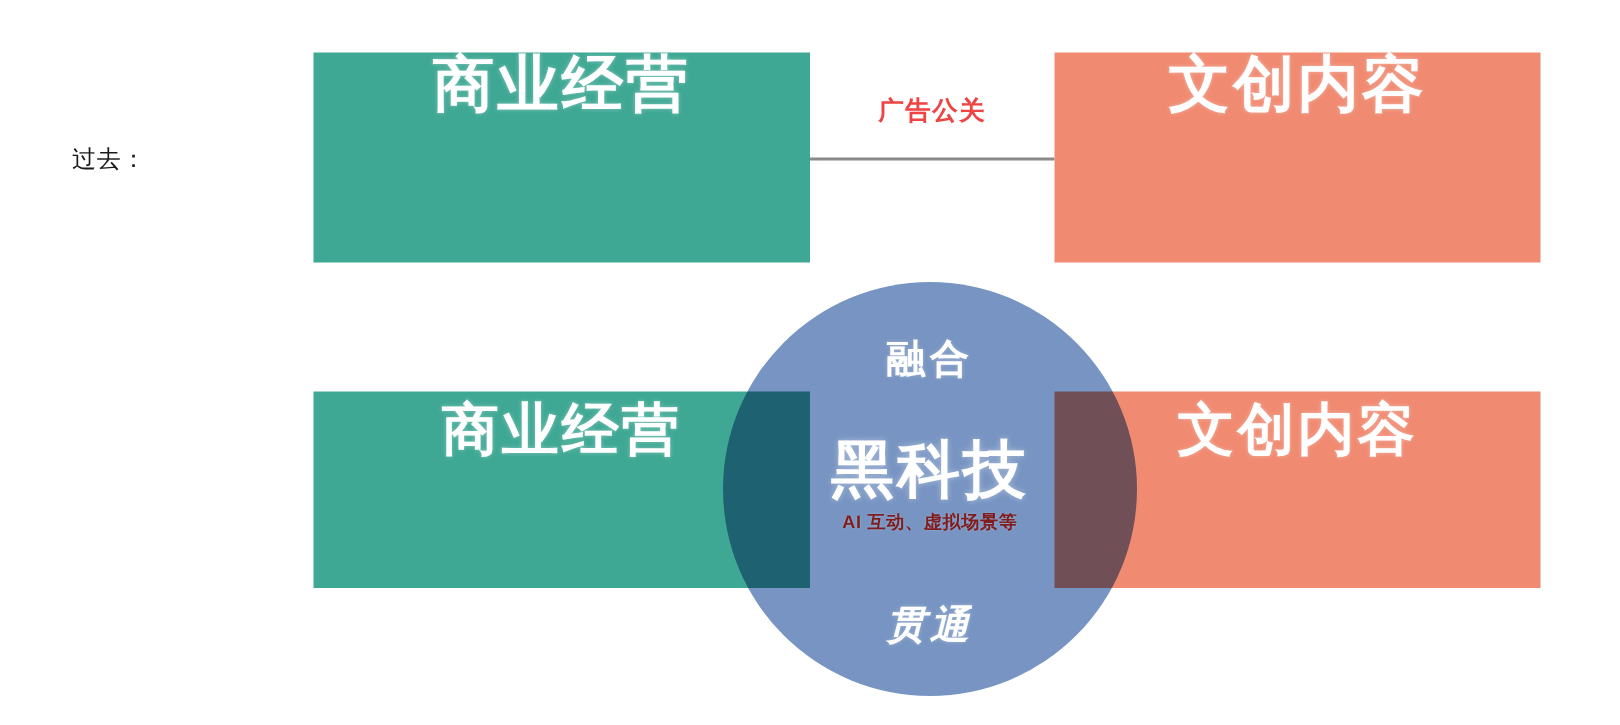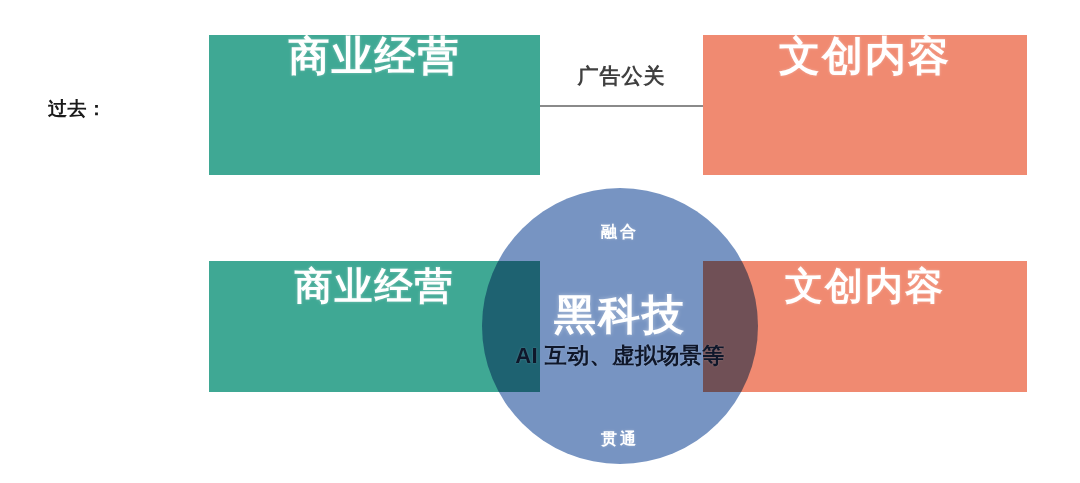--- a/index.html
+++ b/index.html
@@ -14,23 +14,23 @@
     position: relative;
     width: 1080px;
     height: 483px;
     background: #ffffff;
     overflow: hidden;
   }
 
   
   .row-label {
     position: absolute;
-    font-size: 19px;
+    font-size: 16px;
     color: #1a1a1a;
-    font-weight: 700;
+    font-weight: 400;
     letter-spacing: 0.5px;
     white-space: nowrap;
   }
   #label-past   { left: 48px;  top: 96px; }
   #label-future { left: 18px;  top: 324px; }
 
   
   .block {
     position: absolute;
     display: flex;
@@ -67,23 +67,23 @@
     width: 163px;
     height: 2px;
     background: #8a8a8a;
   }
   #connector-label {
     position: absolute;
     left: 540px;
     top: 62px;
     width: 163px;
     text-align: center;
-    font-size: 21px;
+    font-size: 17px;
     font-weight: 700;
-    color: #404040;
+    color: #ef4444;
     letter-spacing: 1px;
     white-space: nowrap;
   }
 
   
   #fusion-circle {
     position: absolute;
     left: 482px;
     top: 188px;
     width: 276px;
@@ -101,47 +101,47 @@
     width: 276px;
     height: 276px;
     display: flex;
     flex-direction: column;
     align-items: center;
     justify-content: space-between;
     pointer-events: none;
   }
   .circle-sub {
     color: #ffffff;
-    font-size: 16px;
+    font-size: 26px;
     font-weight: 700;
     letter-spacing: 3px;
     text-shadow: 0 0 3px rgba(255,255,255,0.3);
     white-space: nowrap;
   }
   #fusion-top    { margin-top: 34px; }
-  #fusion-bottom { margin-bottom: 14px; }
+  #fusion-bottom { margin-bottom: 30px; font-style: italic; }
 
   #circle-core {
     display: flex;
     flex-direction: column;
     align-items: center;
     transform: translateY(-4px);
   }
   #core-title {
     color: #ffffff;
     font-size: 42px;
     font-weight: 700;
     letter-spacing: 2px;
     text-shadow: 0 0 4px rgba(255,255,255,0.4);
     white-space: nowrap;
     line-height: 1.05;
   }
   #core-caption {
-    color: #0f172a;
-    font-size: 22px;
+    color: #7f1d1d;
+    font-size: 12px;
     font-weight: 700;
     letter-spacing: 0.5px;
     margin-top: 4px;
     white-space: nowrap;
     text-shadow: 0 0 2px rgba(255,255,255,0.25);
   }
 </style>
 </head>
 <body>
 

